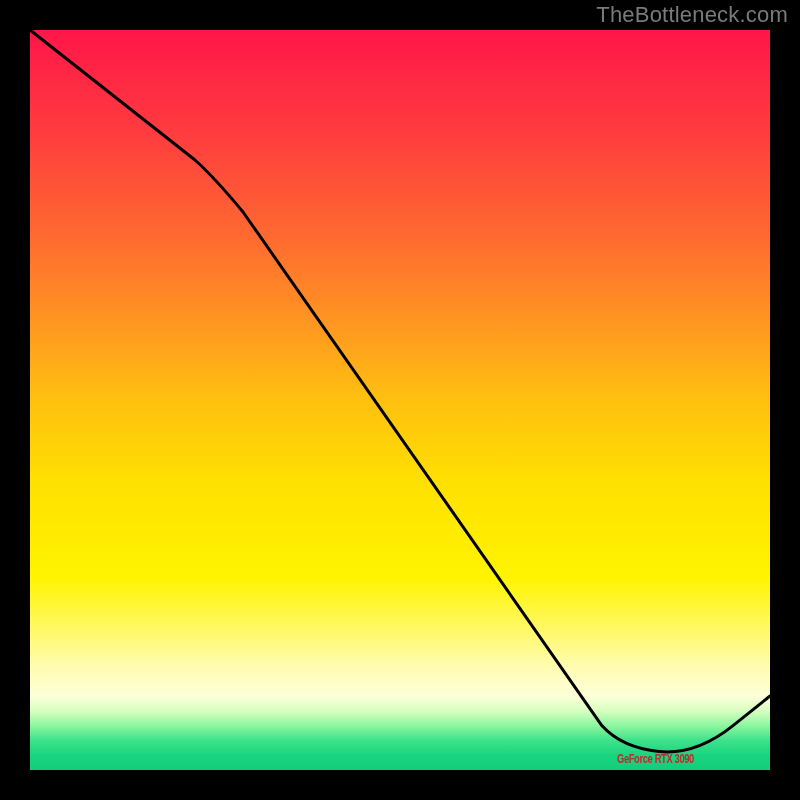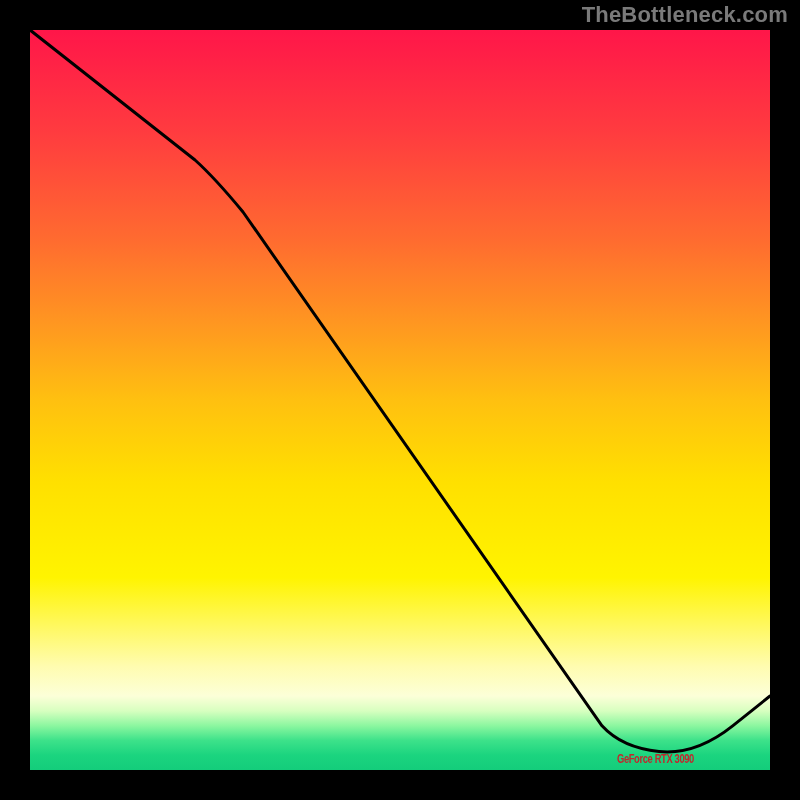--- a/index.html
+++ b/index.html
@@ -22,21 +22,21 @@
       #8cf7a0 94%,
       #3de28a 96%,
       #1bd47f 98%,
       #14cd7b 100%);
   }
   .watermark{
     position:absolute;
     right:12px;top:2px;
     color:#7a7a7a;
     font-size:22px;
-    font-weight:700;
+    font-weight:400;
     letter-spacing:.2px;
   }
   .gpu-label{
     position:absolute;
     color:#c1272d;
     font-size:13px;
     font-weight:700;
     letter-spacing:-.5px;
     white-space:nowrap;
     transform:scaleX(.72);

